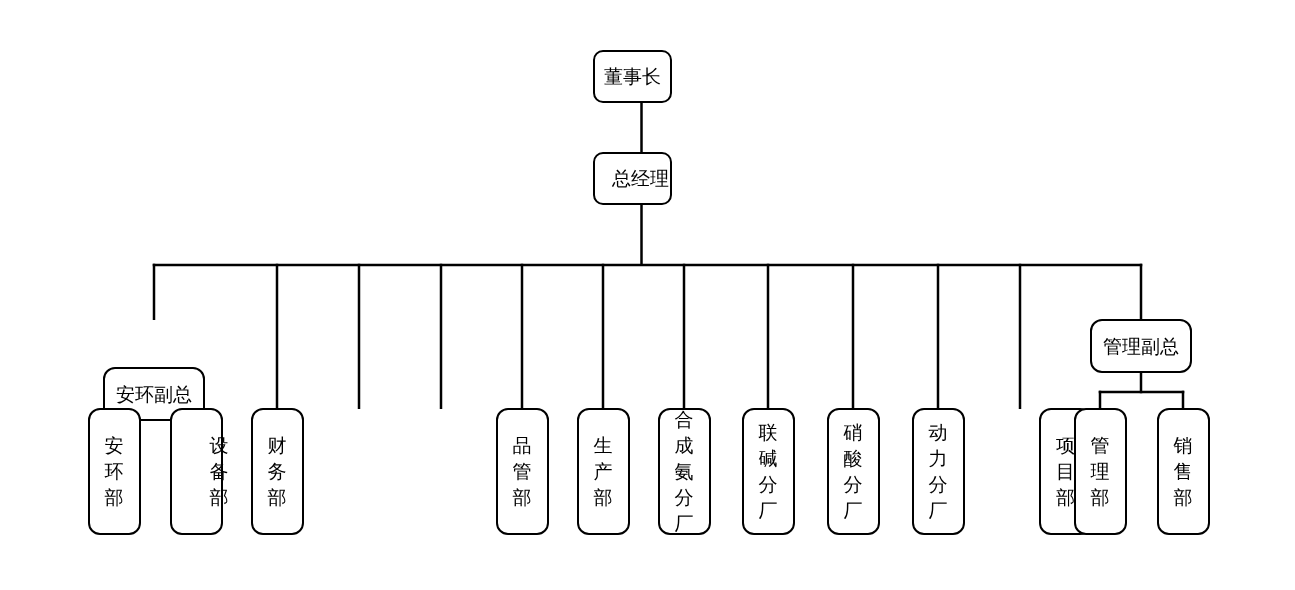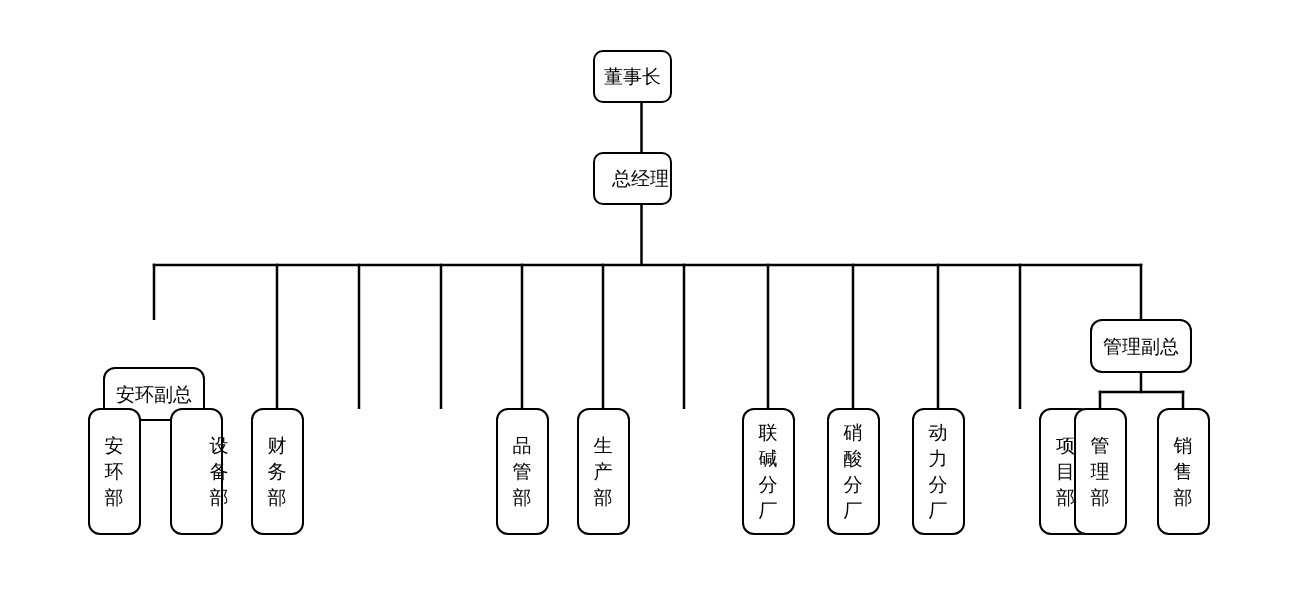--- a/index.html
+++ b/index.html
@@ -134,20 +134,23 @@
 
 
   <div class="node dept" style="left:495.5px; top:408px;">
     <span class="vtext">品管部</span>
   </div>
 
   <div class="node dept" style="left:576.5px; top:408px;">
     <span class="vtext">生产部</span>
   </div>
 
+  <div class="node dept" style="left:657.5px; top:408px;">
+    <span class="vtext">合成氨分厂</span>
+  </div>
 
   <div class="node dept" style="left:741.5px; top:408px;">
     <span class="vtext">联碱分厂</span>
   </div>
 
   <div class="node dept" style="left:826.5px; top:408px;">
     <span class="vtext">硝酸分厂</span>
   </div>
 
   <div class="node dept" style="left:911.5px; top:408px;">

